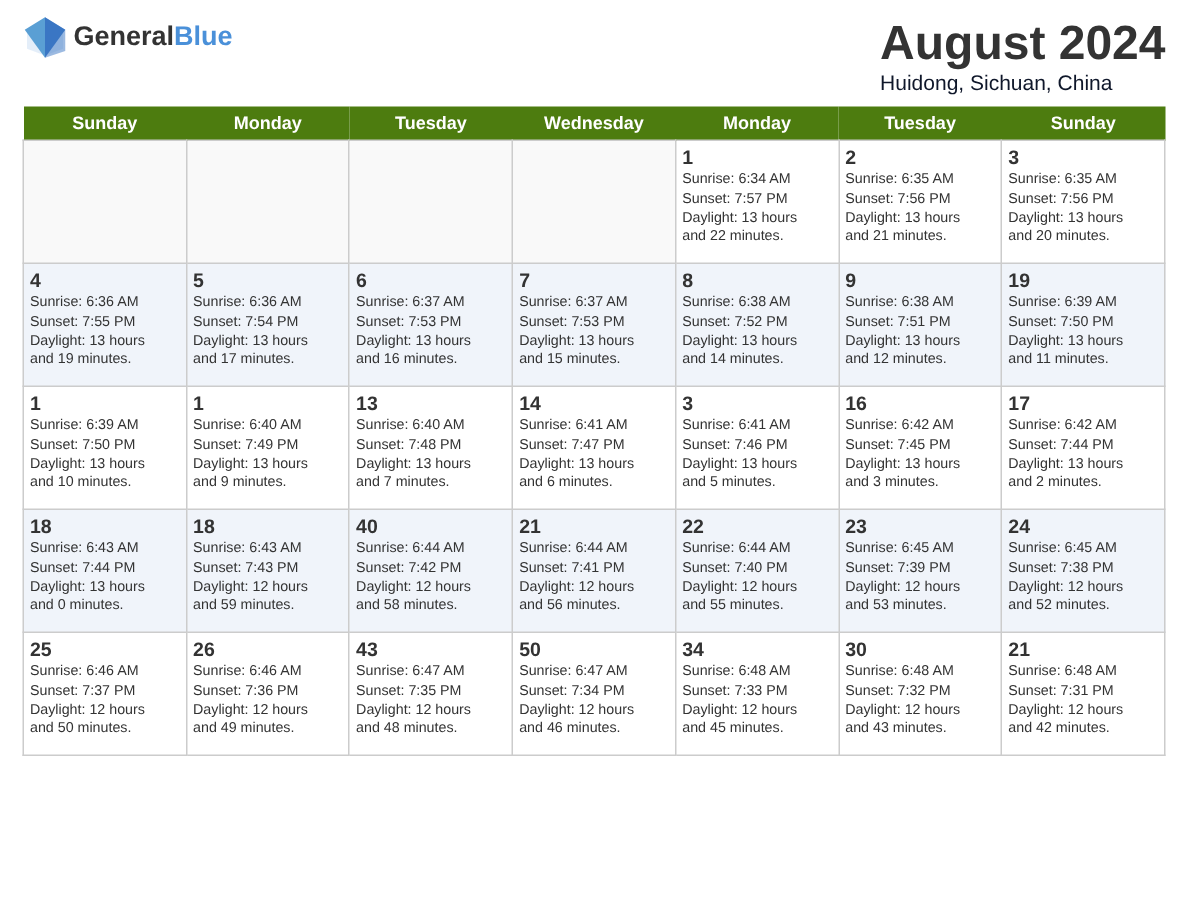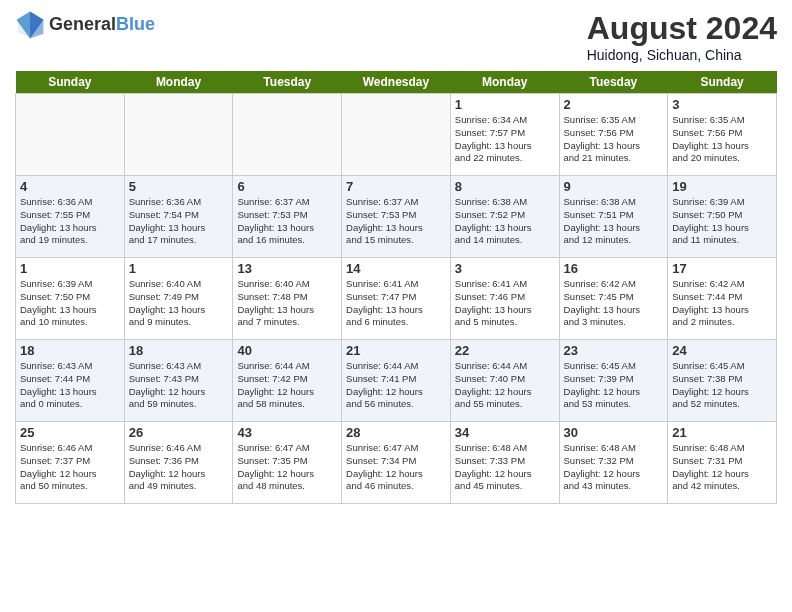--- a/index.html
+++ b/index.html
@@ -319,21 +319,21 @@
 and 49 minutes.</div>
           </td>
           <td>
             <span class="day-num">43</span>
             <div class="day-info" style="white-space: pre-line;">Sunrise: 6:47 AM
 Sunset: 7:35 PM
 Daylight: 12 hours
 and 48 minutes.</div>
           </td>
           <td>
-            <span class="day-num">28</span>
+            <span class="day-num">50</span>
             <div class="day-info" style="white-space: pre-line;">Sunrise: 6:47 AM
 Sunset: 7:34 PM
 Daylight: 12 hours
 and 46 minutes.</div>
           </td>
           <td>
             <span class="day-num">34</span>
             <div class="day-info" style="white-space: pre-line;">Sunrise: 6:48 AM
 Sunset: 7:33 PM
 Daylight: 12 hours

